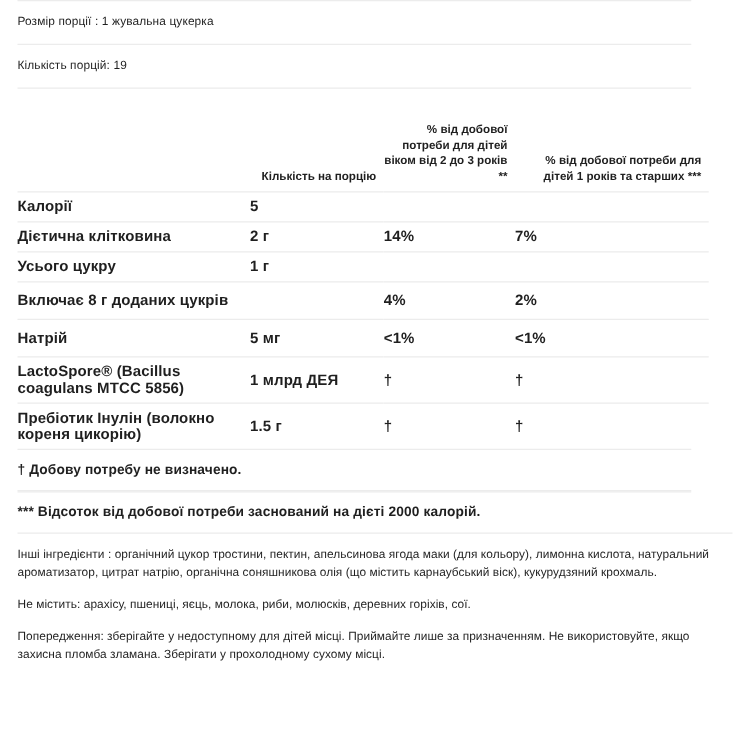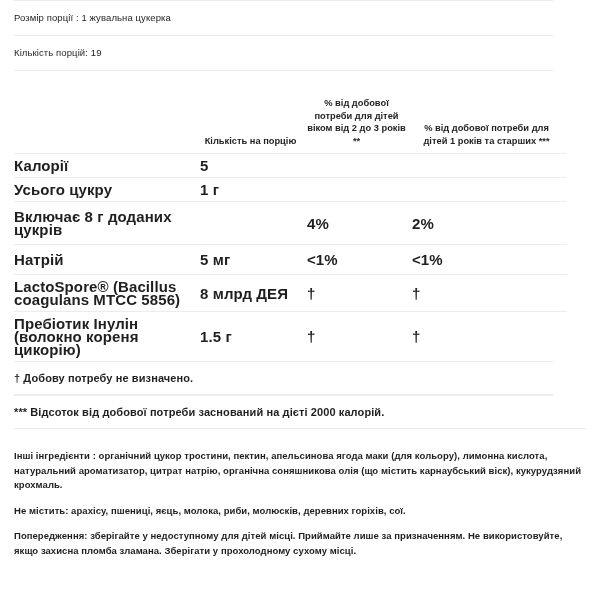--- a/index.html
+++ b/index.html
@@ -53,31 +53,31 @@
     font-size: 9.5px;
   }
   table.facts col.c-name   { width: 186px; }
   table.facts col.c-amount { width: 107px; }
   table.facts col.c-dv1    { width: 105px; }
   table.facts col.c-dv2    { width: 155px; }
 
   table.facts th {
     font-size: 9.3px;
     font-weight: bold;
-    text-align: center;
+    text-align: right;
     vertical-align: bottom;
     padding: 0 6px 6px 0;
     line-height: 12.5px;
     height: 76px;
     color: #1f1f1f;
   }
   table.facts th.h-name { padding-right: 0; }
 
   table.facts td {
-    font-size: 15px;
+    font-size: 12px;
     font-weight: bold;
     text-align: left;
     vertical-align: middle;
     padding: 5px 6px 5px 0;
     line-height: 13px;
     border-top: 1px solid #ececec;
     color: #1f1f1f;
     letter-spacing: 0.1px;
   }
   table.facts tr.tall td { padding-top: 8px; padding-bottom: 8px; }
@@ -92,24 +92,24 @@
     line-height: 14px;
     letter-spacing: 0.1px;
   }
 
   
   .para-block {
     padding: 10px 14px 0 14px;
   }
   .para {
     font-size: 9.5px;
-    font-weight: bold;
+    font-weight: normal;
     line-height: 14.5px;
     letter-spacing: 0.05px;
-    margin: 10px 0 11px 0;
+    margin: 0 0 11px 0;
     max-width: 575px;
   }
   .para:last-child { margin-bottom: 0; }
 </style>
 </head>
 <body>
 
 <div class="panel">
 
   <div class="rule"></div>
@@ -138,40 +138,46 @@
       </tr>
     </thead>
     <tbody>
       <tr class="first-body">
         <td>Калорії</td>
         <td>5</td>
         <td></td>
         <td></td>
       </tr>
       <tr>
+        <td>Дієтична клітковина</td>
+        <td>2 г</td>
+        <td>14%</td>
+        <td>7%</td>
+      </tr>
+      <tr>
         <td>Усього цукру</td>
         <td>1 г</td>
         <td></td>
         <td></td>
       </tr>
       <tr class="tall">
         <td>Включає 8 г доданих цукрів</td>
         <td></td>
         <td>4%</td>
         <td>2%</td>
       </tr>
       <tr class="tall">
         <td>Натрій</td>
         <td>5 мг</td>
         <td>&lt;1%</td>
         <td>&lt;1%</td>
       </tr>
       <tr>
         <td>LactoSpore® (Bacillus coagulans MTCC 5856)</td>
-        <td>8 млрд ДЕЯ</td>
+        <td>1 млрд ДЕЯ</td>
         <td>†</td>
         <td>†</td>
       </tr>
       <tr>
         <td>Пребіотик Інулін (волокно кореня цикорію)</td>
         <td>1.5 г</td>
         <td>†</td>
         <td>†</td>
       </tr>
     </tbody>

